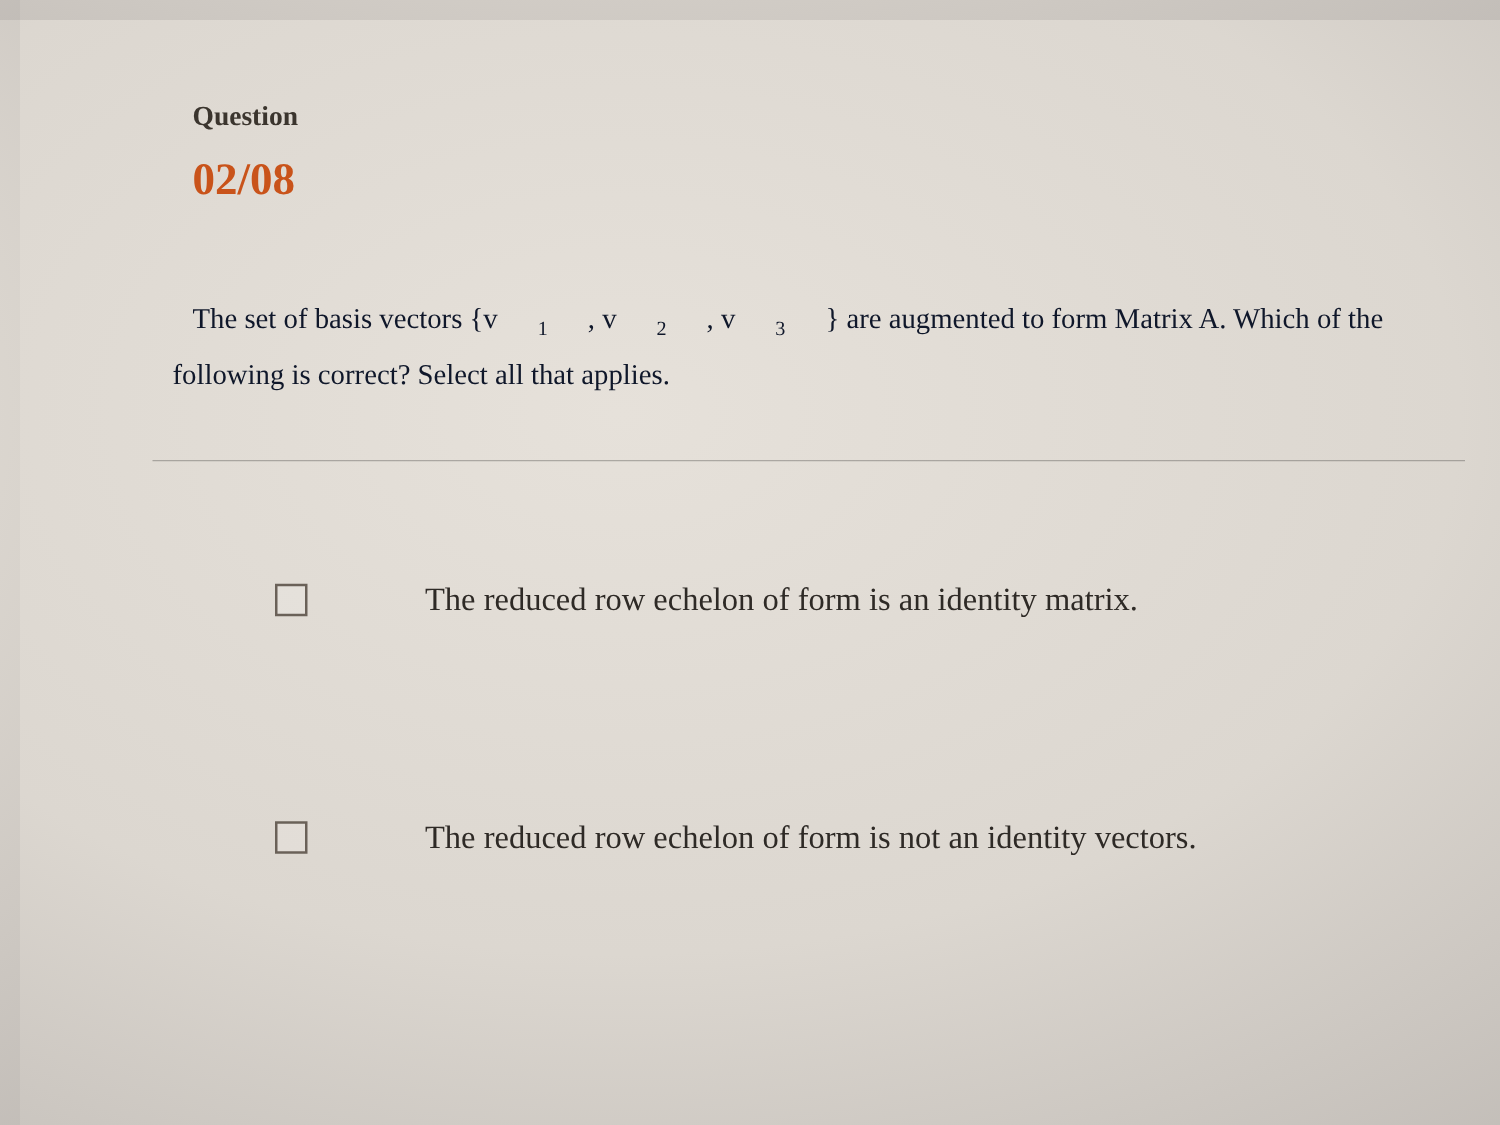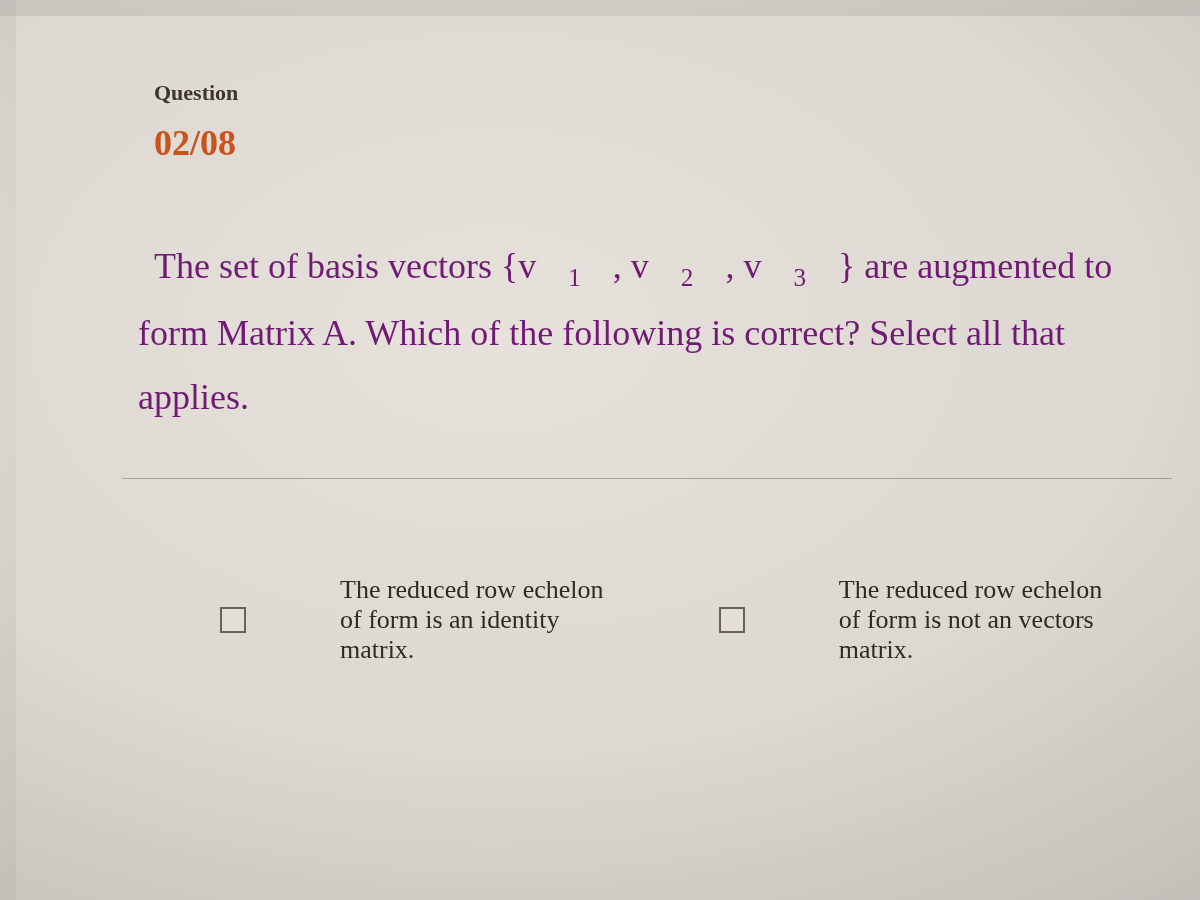--- a/index.html
+++ b/index.html
@@ -16,32 +16,32 @@
     font-size: 22px;
     color: #3b352e;
     margin-bottom: 10px;
   }
   .question-counter {
     font-weight: 700;
     font-size: 36px;
     color: #c9531a;
   }
   .prompt {
-    font-size: 36px;
+    font-size: 23px;
     line-height: 1.8;
-    color: #701a75;
+    color: #0f172a;
     margin-bottom: 48px;
   }
   .prompt sub { font-size: 0.7em; }
   .divider {
     border: none;
     border-top: 1px solid rgba(0,0,0,0.25);
     margin: 0 0 10px 0;
   }
-  .options { display: flex; flex-direction: row; }
+  .options { display: flex; flex-direction: column; }
   .option {
     display: flex;
     align-items: center;
     gap: 62px;
     padding: 48px 0 48px 50px;
   }
   .checkbox {
     width: 26px;
     height: 26px;
     border: 2px solid #6a6158;
@@ -68,15 +68,15 @@
 
 <hr class="divider">
 
 <div class="options">
   <div class="option">
     <div class="checkbox"></div>
     <div class="option-text">The reduced row echelon of form is an identity matrix.</div>
   </div>
   <div class="option">
     <div class="checkbox"></div>
-    <div class="option-text">The reduced row echelon of form is not an vectors matrix.</div>
+    <div class="option-text">The reduced row echelon of form is not an identity vectors.</div>
   </div>
 </div>
 
 </body></html>

